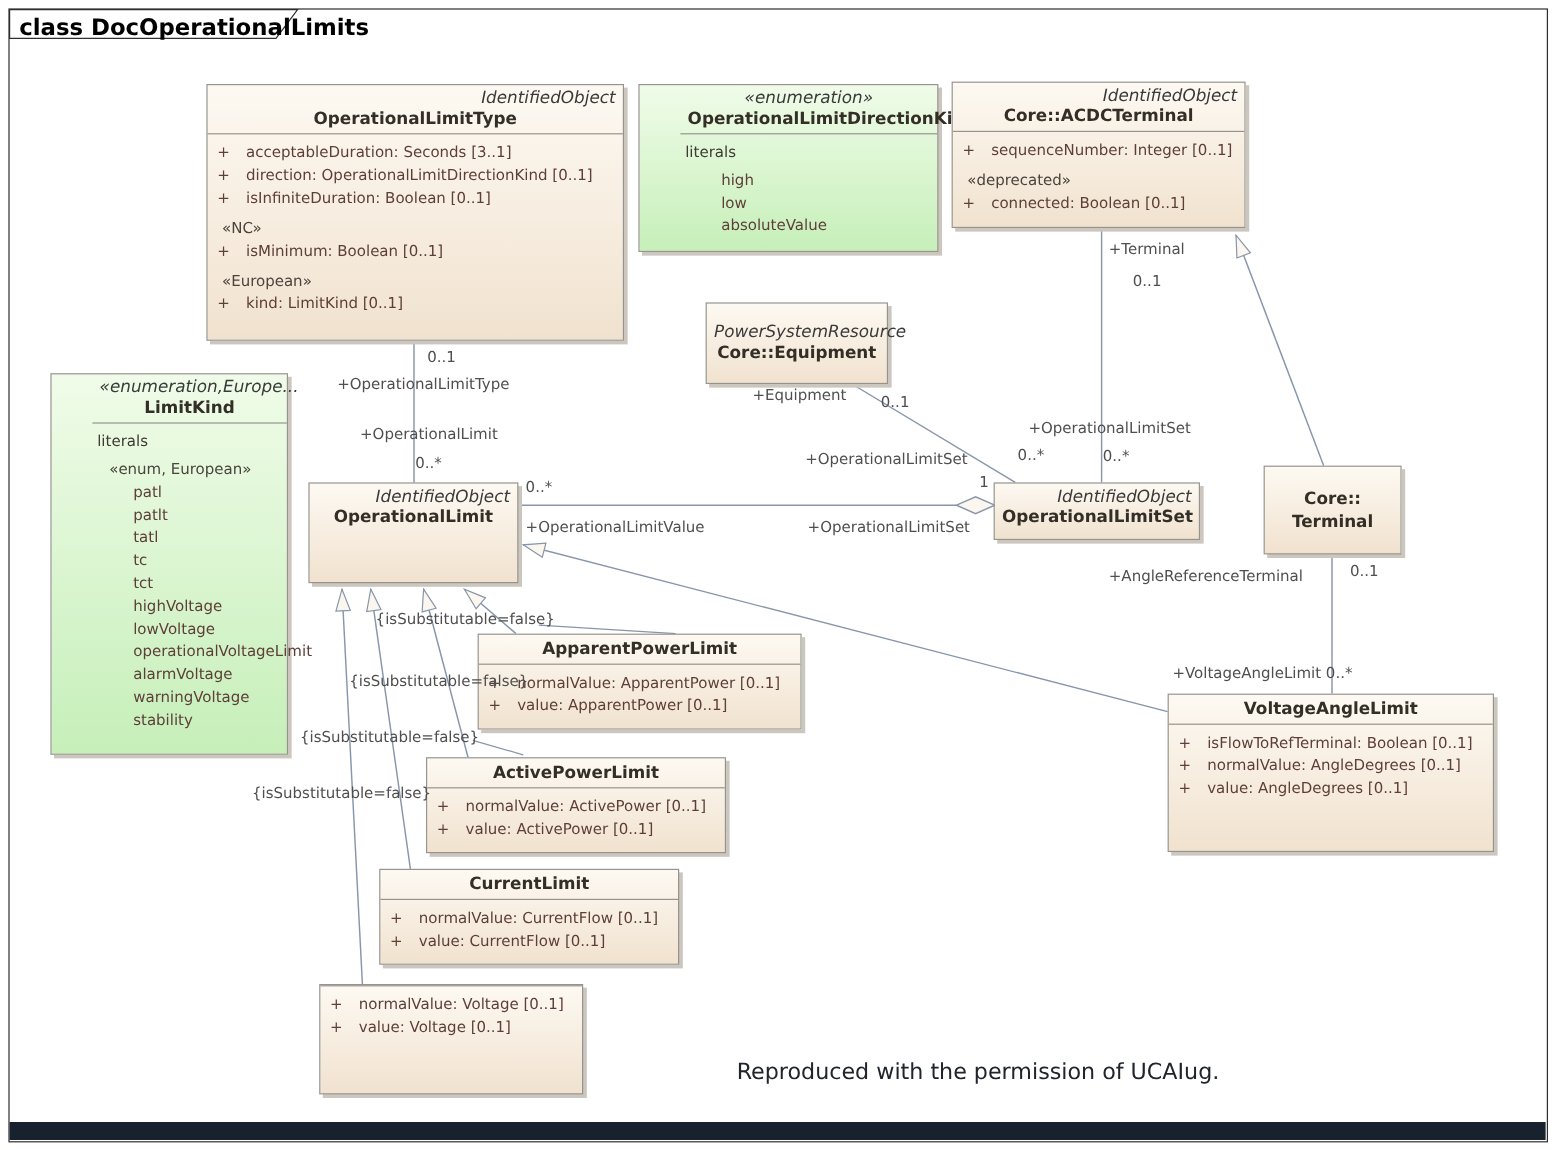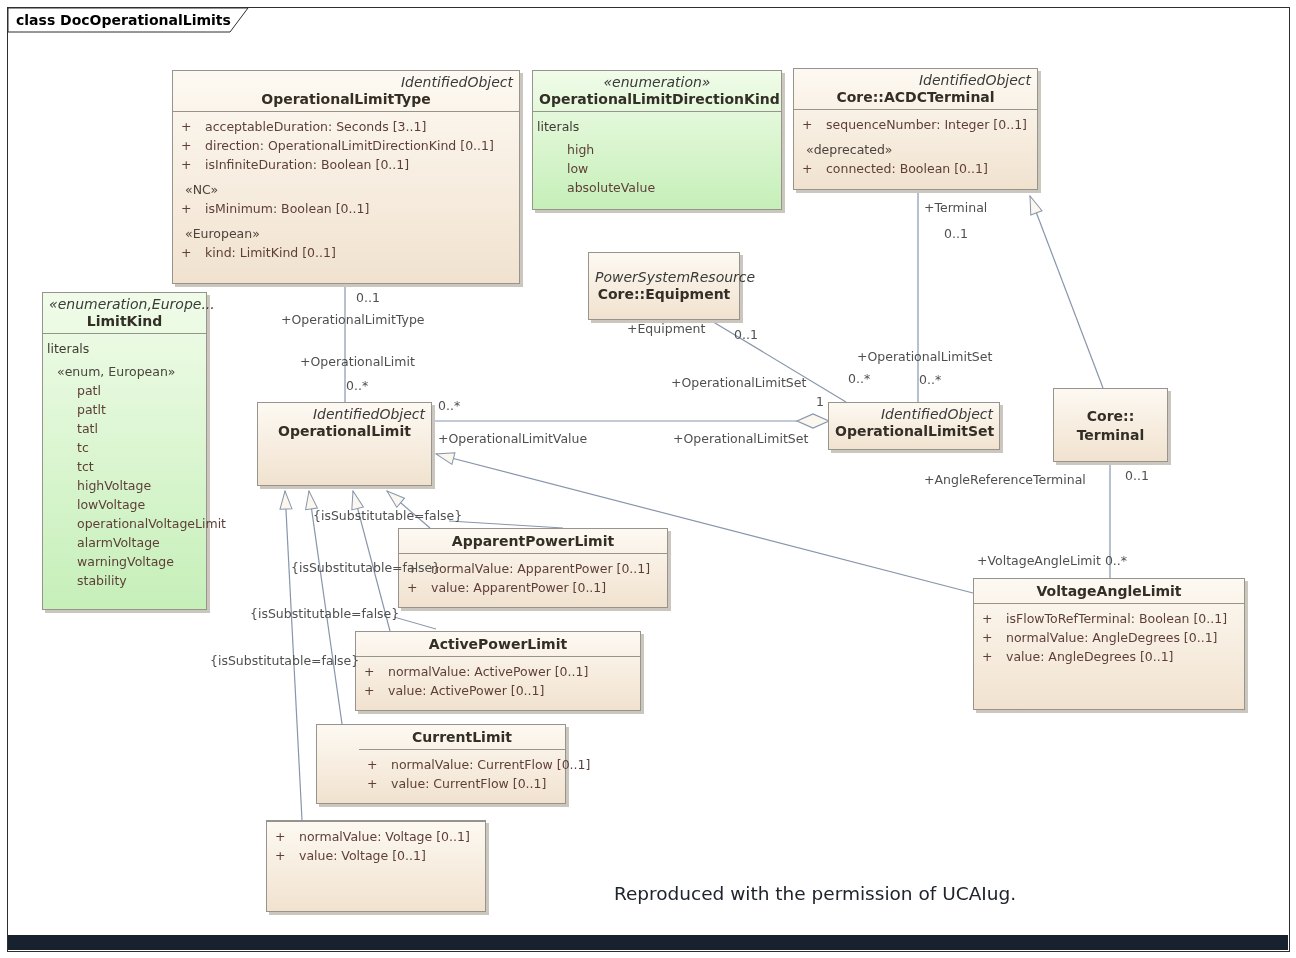--- a/index.html
+++ b/index.html
@@ -1,28 +1,28 @@
 <!DOCTYPE html>
 <html><head>
 <meta charset="utf-8">
 <style>
   html,body{margin:0;padding:0;background:#ffffff;}
   #stage{position:relative;width:1296px;height:958px;background:#fff;overflow:hidden;
          font-family:"DejaVu Sans","Liberation Sans",sans-serif;}
   #frame{position:absolute;left:7px;top:7px;width:1281px;height:943px;border:1px solid #2e2e2e;}
   #bottombar{position:absolute;left:8px;top:935px;width:1280px;height:15px;background:#17222e;}
-  #tabtitle{position:absolute;left:16px;top:12px;font-size:14px;font-weight:bold;color:#000;white-space:nowrap;}
+  #tabtitle{position:absolute;left:16px;top:12px;font-size:19px;font-weight:bold;color:#000;white-space:nowrap;}
   #svglayer{position:absolute;left:0;top:0;width:1296px;height:958px;}
   #caption{position:absolute;left:560px;top:883px;width:510px;text-align:center;
            font-size:18.5px;color:#20242c;}
 
   .box{position:absolute;border:1px solid #97948d;box-shadow:3px 3px 0 #cbc6be;box-sizing:border-box;
        display:flex;flex-direction:column;}
   .box.class{background:linear-gradient(180deg,#fdf9f2 0%,#f1e2cf 100%);}
-  .box.enum{background:linear-gradient(180deg,#f0fce9 0%,#c6efb9 100%);}
+  .box.enum{background:linear-gradient(180deg,#f0fce9 0%,#c6efb9 100%);padding-left:34px;}
   .box .head{padding:3px 6px 2px 6px;}
   .box.vcenter .head{flex:1;display:flex;flex-direction:column;justify-content:center;}
   .st{font-size:14px;font-style:italic;color:#3a3a3a;line-height:16px;}
   .st.right{text-align:right;}
   .st.center{text-align:center;}
   .nm{font-size:14px;font-weight:bold;color:#332e26;text-align:center;line-height:19px;}
   .rows{border-top:1px solid #97948d;padding:5px 4px 4px 4px;flex:1;}
   .row{font-size:12.5px;color:#5d3f38;line-height:19px;white-space:nowrap;}
   .row.attr{display:flex;}
   .row.attr .pl{width:14px;margin-left:4px;flex:0 0 auto;}
@@ -131,21 +131,21 @@
             <span class="pl">+</span>
             <span class="tx">sequenceNumber: Integer [0..1]</span>
           </div>
           <div class="row ster">«deprecated»</div>
           <div class="row attr">
             <span class="pl">+</span>
             <span class="tx">connected: Boolean [0..1]</span>
           </div>
         </div>
       </div>
-      <div class="box enum" style="left: 42px; top: 292px; width: 165px; height: 318px;">
+      <div class="box enum" style="left: 42px; top: 311px; width: 198px; height: 318px;">
         <div class="head">
           <div class="st center">«enumeration,Europe...</div>
           <div class="nm">LimitKind</div>
         </div>
         <div class="rows">
           <div class="row lithead">literals</div>
           <div class="row enumster">«enum, European»</div>
           <div class="row lit">patl</div>
           <div class="row lit">patlt</div>
           <div class="row lit">tatl</div>
@@ -191,36 +191,36 @@
           <div class="row attr">
             <span class="pl">+</span>
             <span class="tx">normalValue: ApparentPower [0..1]</span>
           </div>
           <div class="row attr">
             <span class="pl">+</span>
             <span class="tx">value: ApparentPower [0..1]</span>
           </div>
         </div>
       </div>
-      <div class="box class" style="left: 355px; top: 631px; width: 286px; height: 80px;">
+      <div class="box class" style="left: 355px; top: 631px; width: 250px; height: 80px;">
         <div class="head">
           <div class="nm">ActivePowerLimit</div>
         </div>
         <div class="rows">
           <div class="row attr">
             <span class="pl">+</span>
             <span class="tx">normalValue: ActivePower [0..1]</span>
           </div>
           <div class="row attr">
             <span class="pl">+</span>
             <span class="tx">value: ActivePower [0..1]</span>
           </div>
         </div>
       </div>
-      <div class="box class" style="left: 316px; top: 724px; width: 250px; height: 80px; padding-left: 42px;">
+      <div class="box class" style="left: 316px; top: 724px; width: 250px; height: 80px;">
         <div class="head">
           <div class="nm">CurrentLimit</div>
         </div>
         <div class="rows">
           <div class="row attr">
             <span class="pl">+</span>
             <span class="tx">normalValue: CurrentFlow [0..1]</span>
           </div>
           <div class="row attr">
             <span class="pl">+</span>

